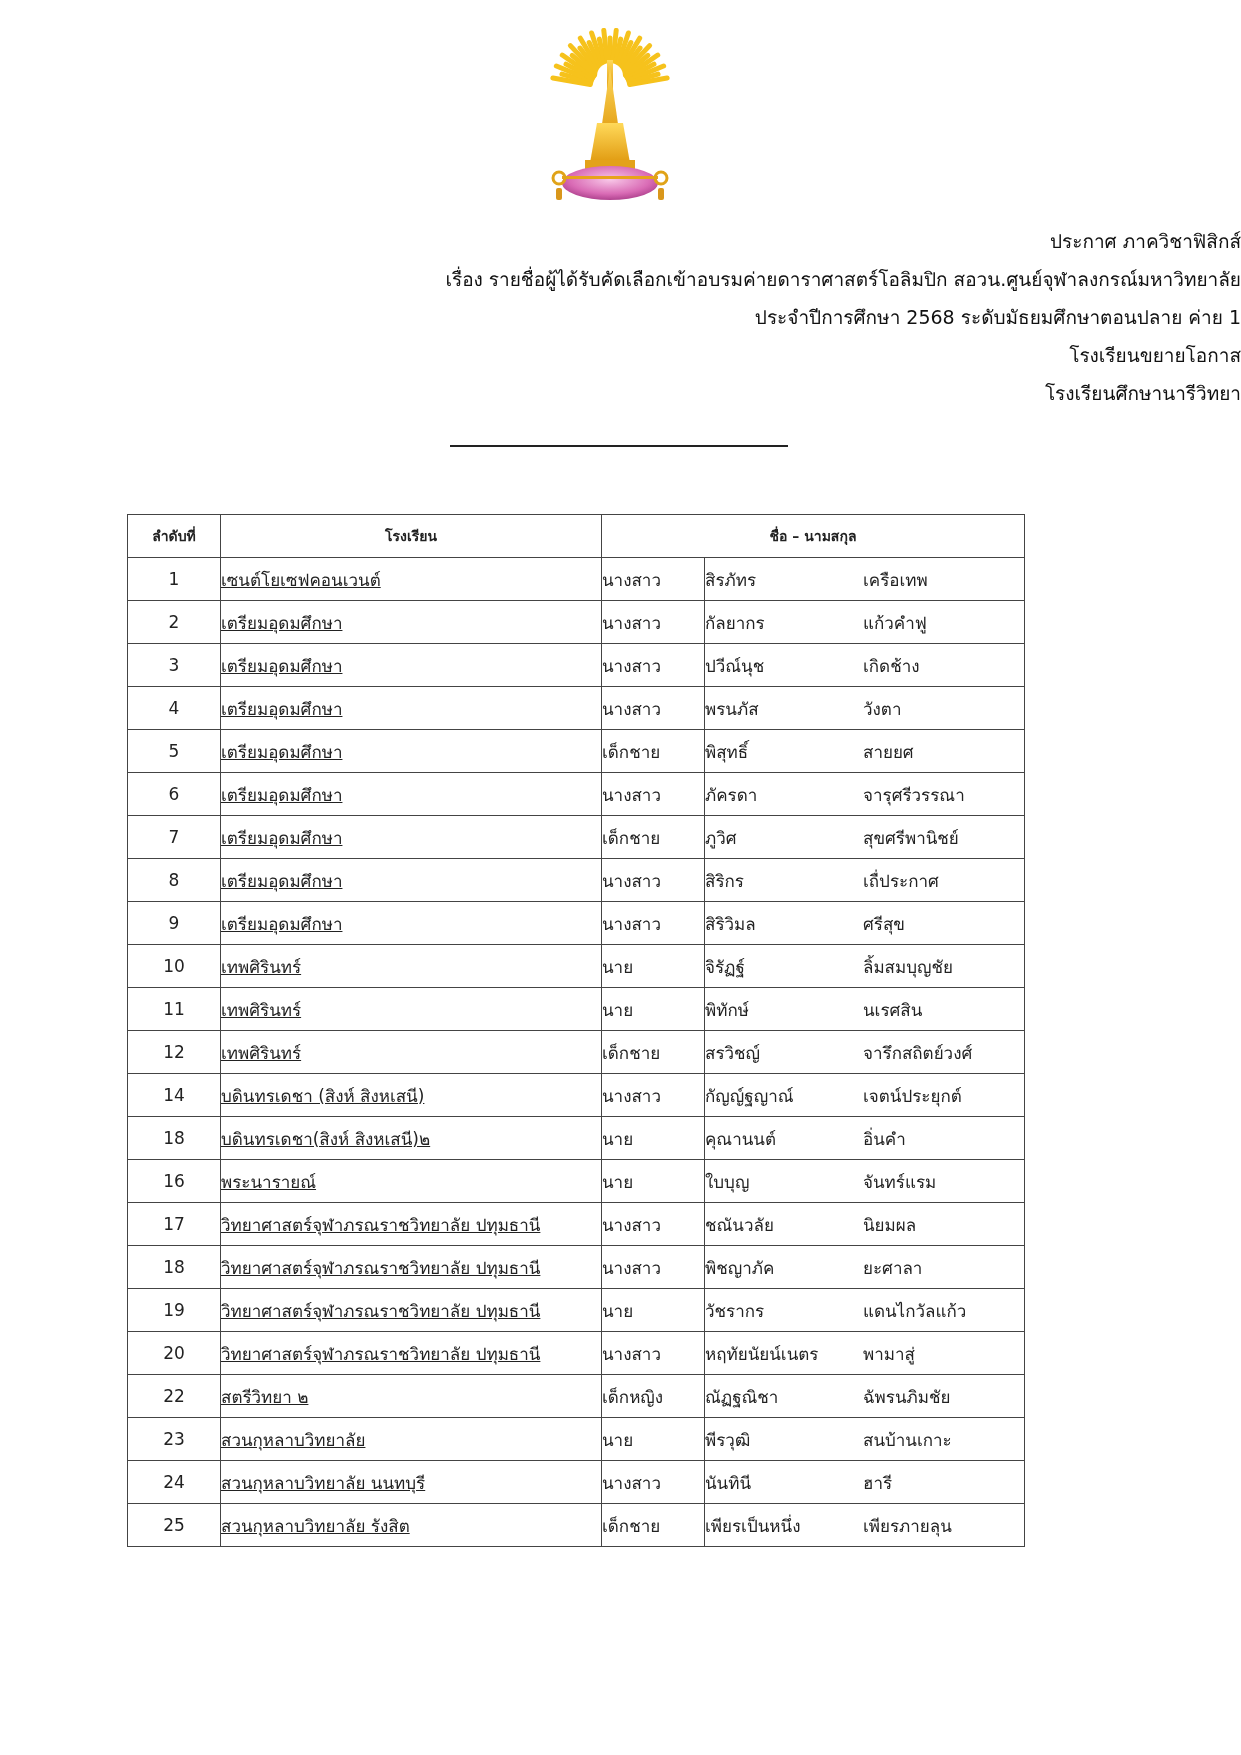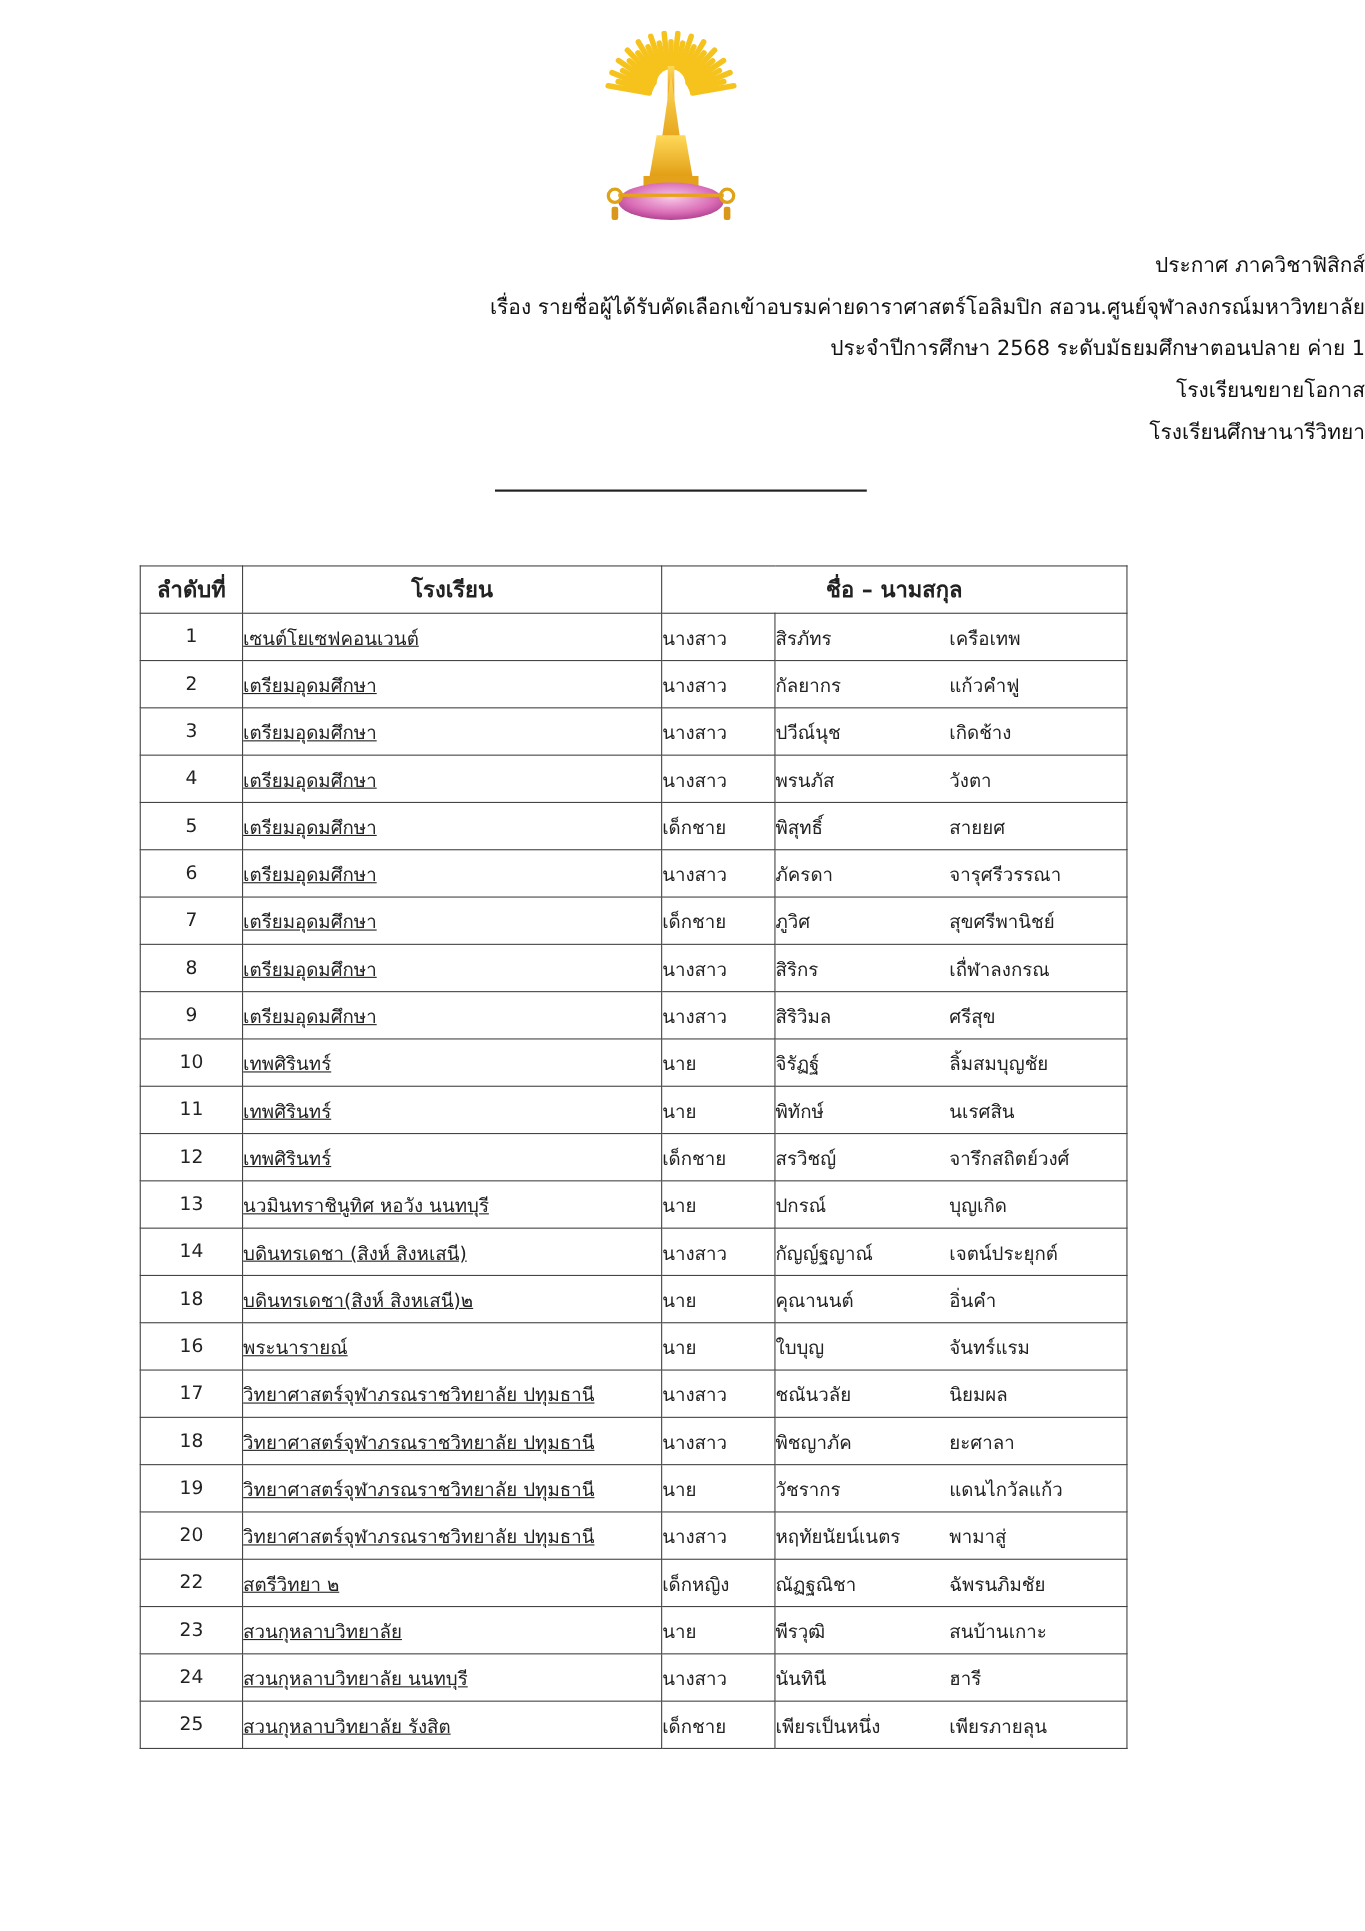--- a/index.html
+++ b/index.html
@@ -17,21 +17,21 @@
     border-top: 2px solid #222;
   }
   table.roster {
     position: absolute; left: 127px; top: 514px; width: 897px;
     border-collapse: collapse; table-layout: fixed;
   }
   table.roster td, table.roster th {
     border: 1.5px solid #444; font-size: 17px; color: #222;
     height: 42px; padding: 0; vertical-align: middle; white-space: nowrap; overflow: hidden;
   }
-  table.roster th { font-weight: bold; font-size: 20px; text-align: center; height: 42px; }
+  table.roster th { font-weight: bold; font-size: 14px; text-align: center; height: 42px; }
   td.c-no { text-align: center; }
   td.c-school { padding-left: 10px; text-decoration: underline; }
   td.c-prefix { padding-left: 10px; }
   td.c-name { padding-left: 10px; }
   td.c-name span { display: inline-block; }
   .fn { width: 158px; }
 </style>
 </head>
 <body>
 
@@ -150,21 +150,21 @@
       <tr>
         <td class="c-no">7</td>
         <td class="c-school">เตรียมอุดมศึกษา</td>
         <td class="c-prefix">เด็กชาย</td>
         <td class="c-name"><span class="fn">ภูวิศ</span><span>สุขศรีพานิชย์</span></td>
       </tr>
       <tr>
         <td class="c-no">8</td>
         <td class="c-school">เตรียมอุดมศึกษา</td>
         <td class="c-prefix">นางสาว</td>
-        <td class="c-name"><span class="fn">สิริกร</span><span>เถื่ฬาลงกรณ</span></td>
+        <td class="c-name"><span class="fn">สิริกร</span><span>เถื่ประกาศ</span></td>
       </tr>
       <tr>
         <td class="c-no">9</td>
         <td class="c-school">เตรียมอุดมศึกษา</td>
         <td class="c-prefix">นางสาว</td>
         <td class="c-name"><span class="fn">สิริวิมล</span><span>ศรีสุข</span></td>
       </tr>
       <tr>
         <td class="c-no">10</td>
         <td class="c-school">เทพศิรินทร์</td>
@@ -175,26 +175,20 @@
         <td class="c-no">11</td>
         <td class="c-school">เทพศิรินทร์</td>
         <td class="c-prefix">นาย</td>
         <td class="c-name"><span class="fn">พิทักษ์</span><span>นเรศสิน</span></td>
       </tr>
       <tr>
         <td class="c-no">12</td>
         <td class="c-school">เทพศิรินทร์</td>
         <td class="c-prefix">เด็กชาย</td>
         <td class="c-name"><span class="fn">สรวิชญ์</span><span>จารึกสถิตย์วงศ์</span></td>
-      </tr>
-      <tr>
-        <td class="c-no">13</td>
-        <td class="c-school">นวมินทราชินูทิศ หอวัง นนทบุรี</td>
-        <td class="c-prefix">นาย</td>
-        <td class="c-name"><span class="fn">ปกรณ์</span><span>บุญเกิด</span></td>
       </tr>
       <tr>
         <td class="c-no">14</td>
         <td class="c-school">บดินทรเดชา (สิงห์ สิงหเสนี)</td>
         <td class="c-prefix">นางสาว</td>
         <td class="c-name"><span class="fn">กัญญ์ฐญาณ์</span><span>เจตน์ประยุกต์</span></td>
       </tr>
       <tr>
         <td class="c-no">18</td>
         <td class="c-school">บดินทรเดชา(สิงห์ สิงหเสนี)๒</td>

